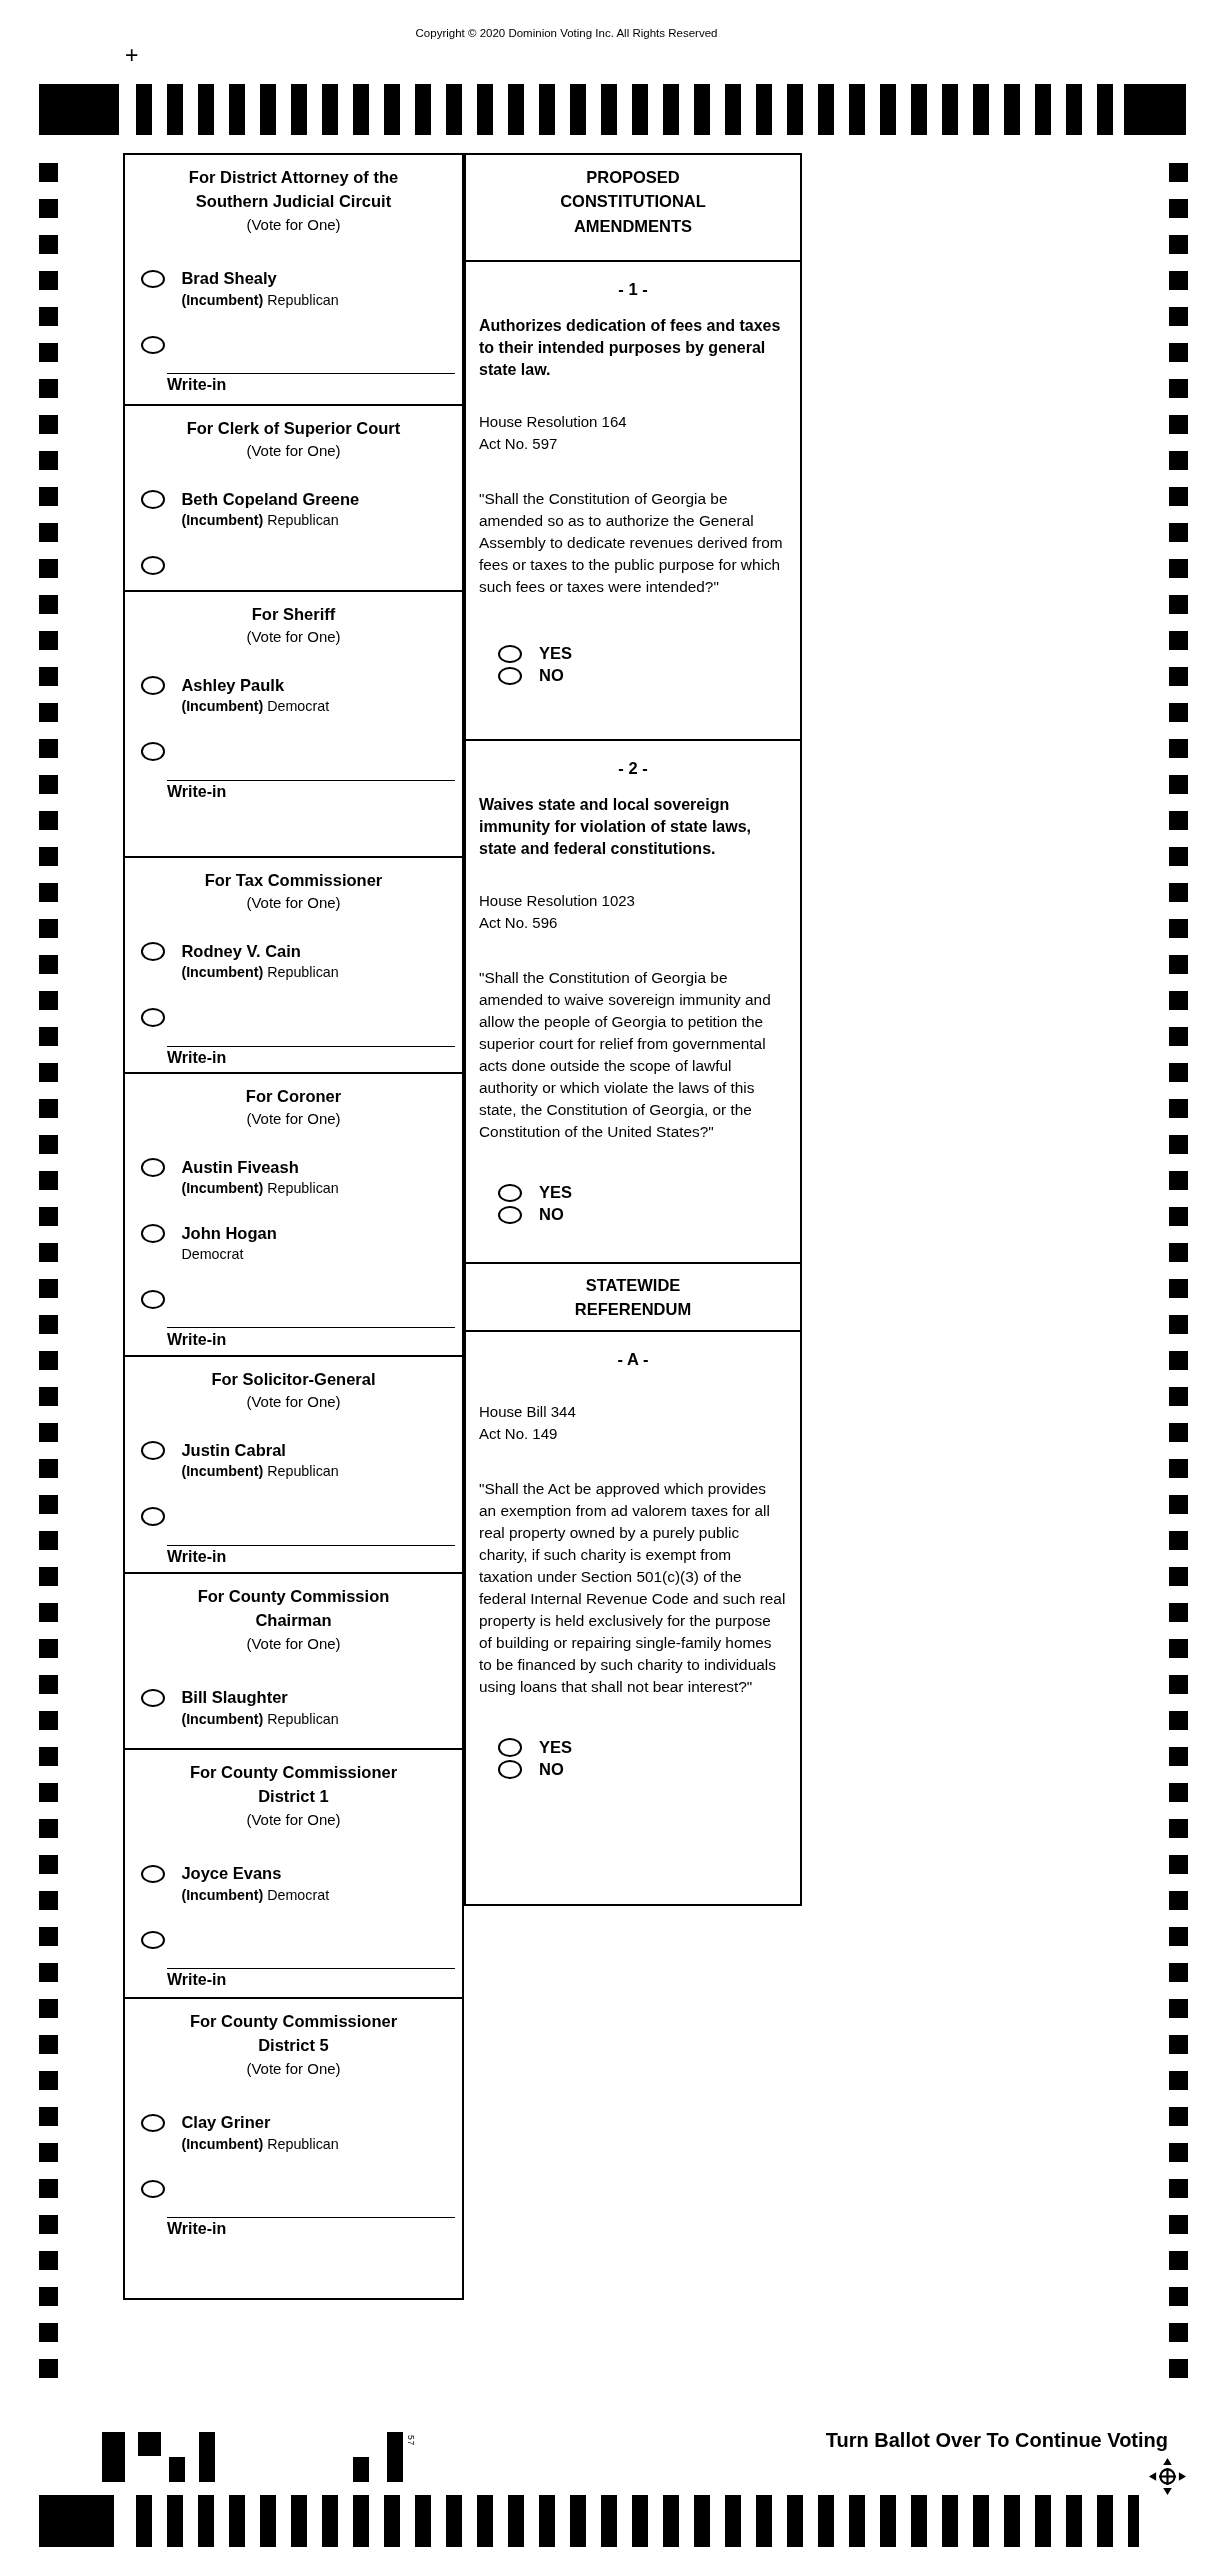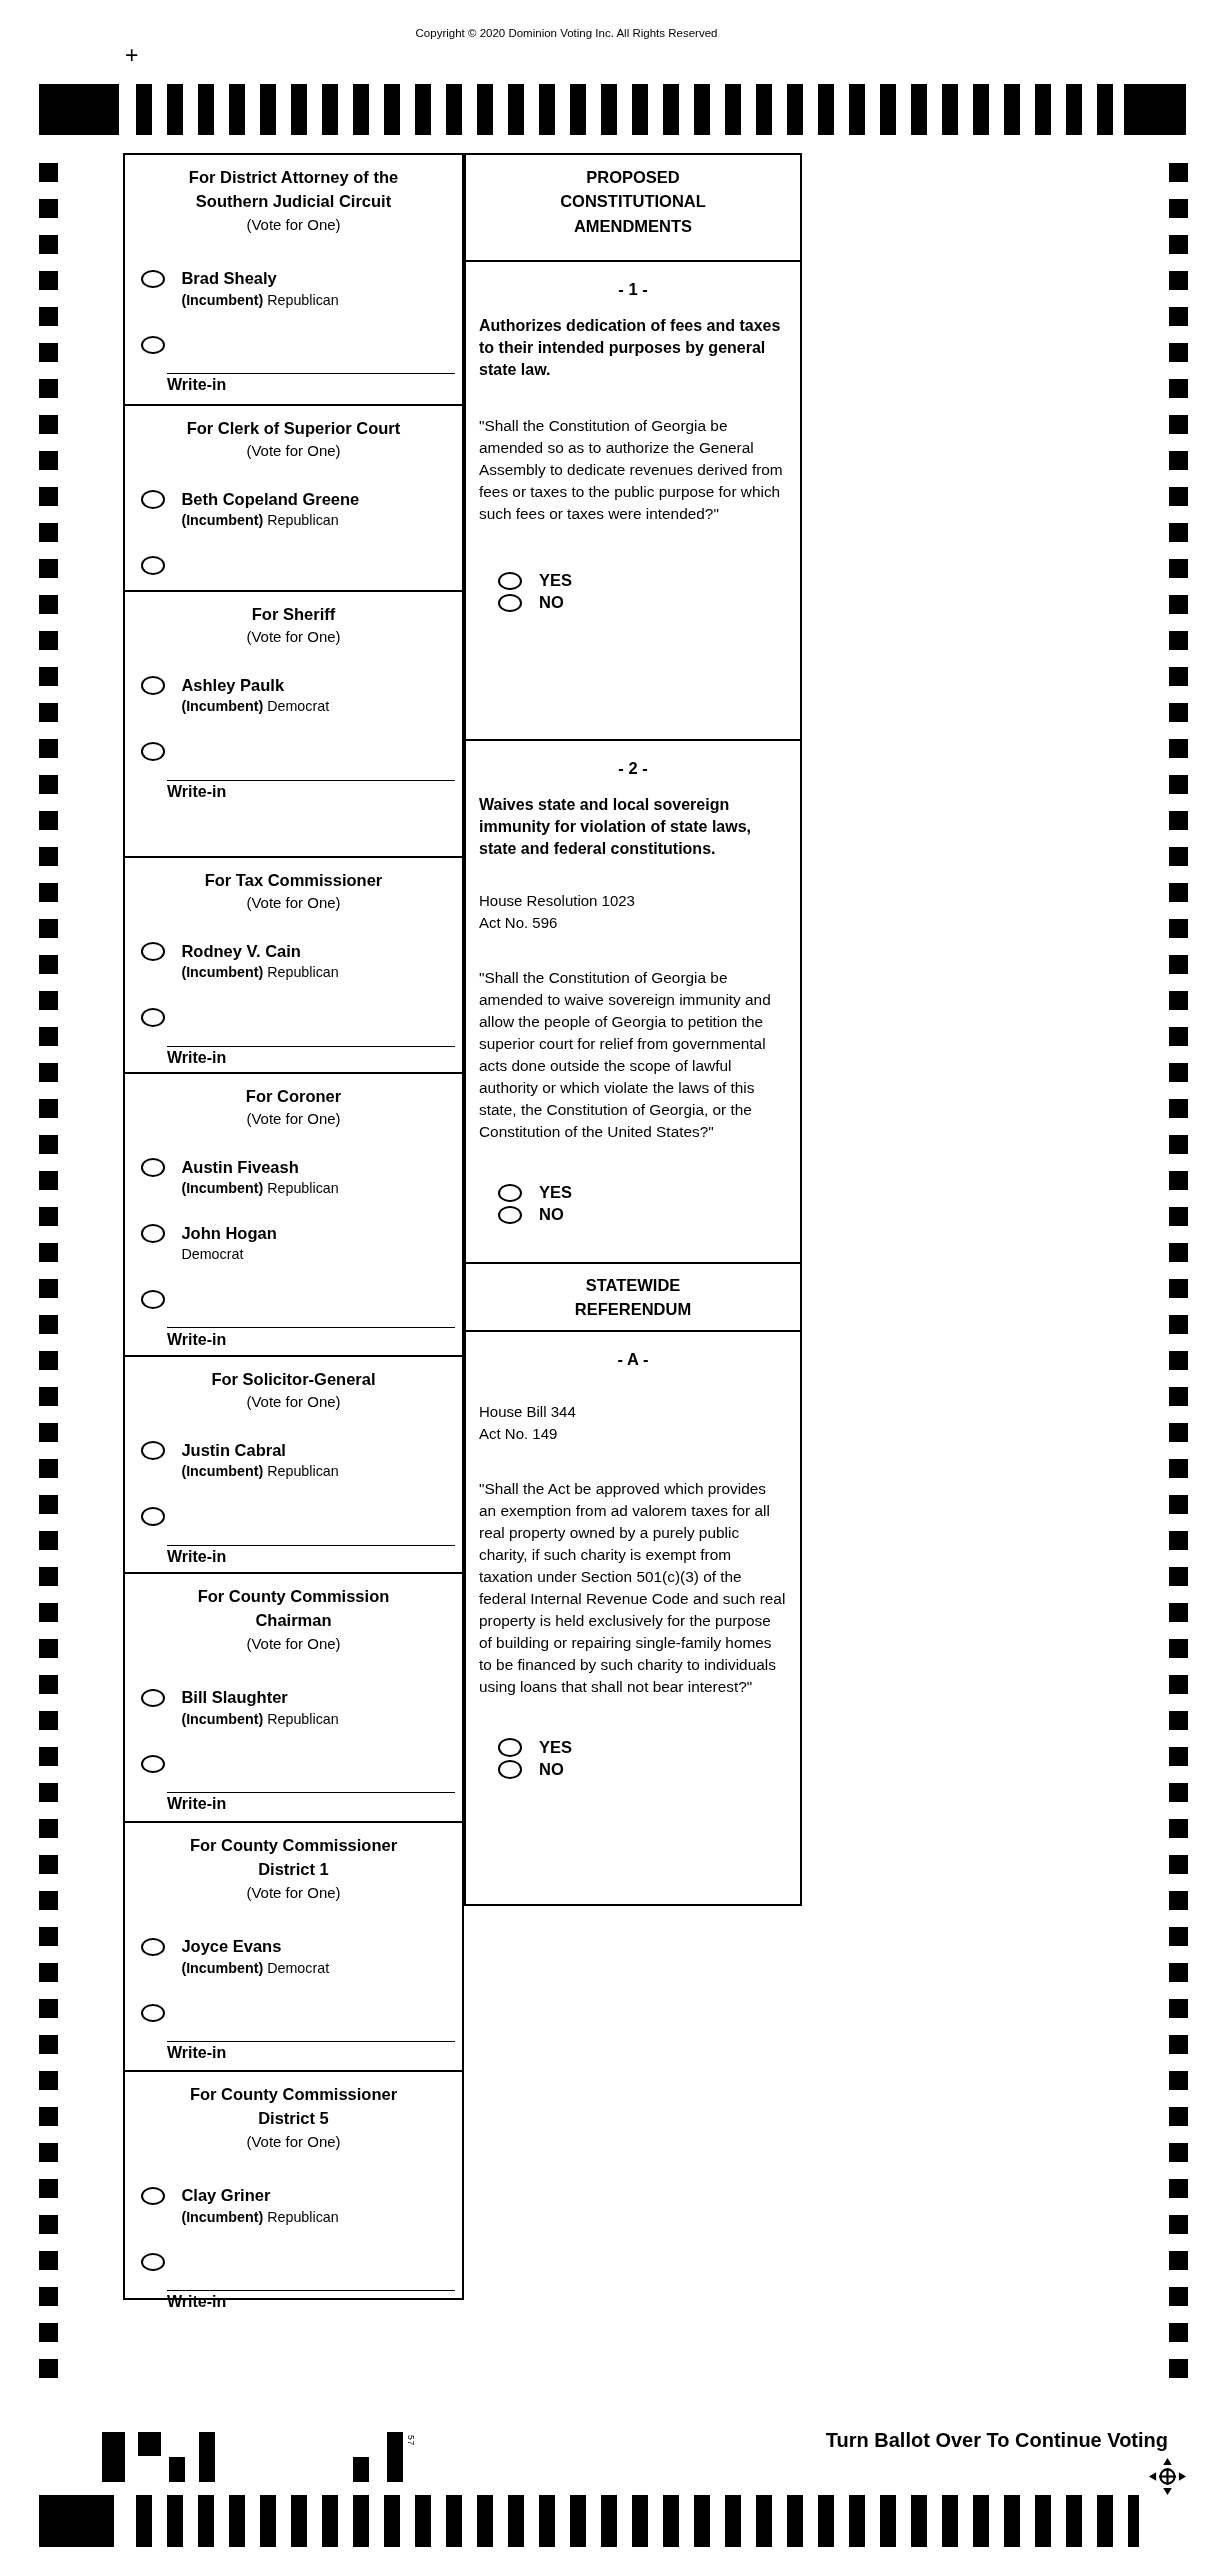--- a/index.html
+++ b/index.html
@@ -203,21 +203,21 @@
           <div class="cand-party"><span class="inc">(Incumbent)</span> <span>Republican</span></div>
         </div>
       </div>
       <div class="blank-row"><span class="oval"></span></div>
       <div class="writein">
           <div class="wline"></div>
           <div class="wlabel">Write-in</div>
         </div>
     </section>
 
-    <section class="race t2" style="height:249px">
+    <section class="race t2" style="height:176px">
       <h2 class="race-title">For County Commission
 Chairman</h2>
       <div class="vote-for">(Vote for One)</div>
       <div class="cand first">
         <span class="oval"></span>
         <div class="cand-info">
           <div class="cand-name">Bill Slaughter</div>
           <div class="cand-party"><span class="inc">(Incumbent)</span> <span>Republican</span></div>
         </div>
       </div>
@@ -267,20 +267,22 @@
 
   <div class="col col-right">
 
     <div class="rc-header" style="height:107px">PROPOSED
 CONSTITUTIONAL
 AMENDMENTS</div>
 
     <section class="measure m1" style="height:479px">
       <div class="m-number">- 1 -</div>
       <div class="m-summary">Authorizes dedication of fees and taxes to their intended purposes by general state law.</div>
+      <div class="m-refs">House Resolution 164
+Act No. 597</div>
       <div class="m-question">"Shall the Constitution of Georgia be amended so as to authorize the General Assembly to dedicate revenues derived from fees or taxes to the public purpose for which such fees or taxes were intended?"</div>
       <div class="choices">
         <div class="choice">
           <span class="oval"></span>
           <span class="choice-label">YES</span>
         </div>
         <div class="choice">
           <span class="oval"></span>
           <span class="choice-label">NO</span>
         </div>

